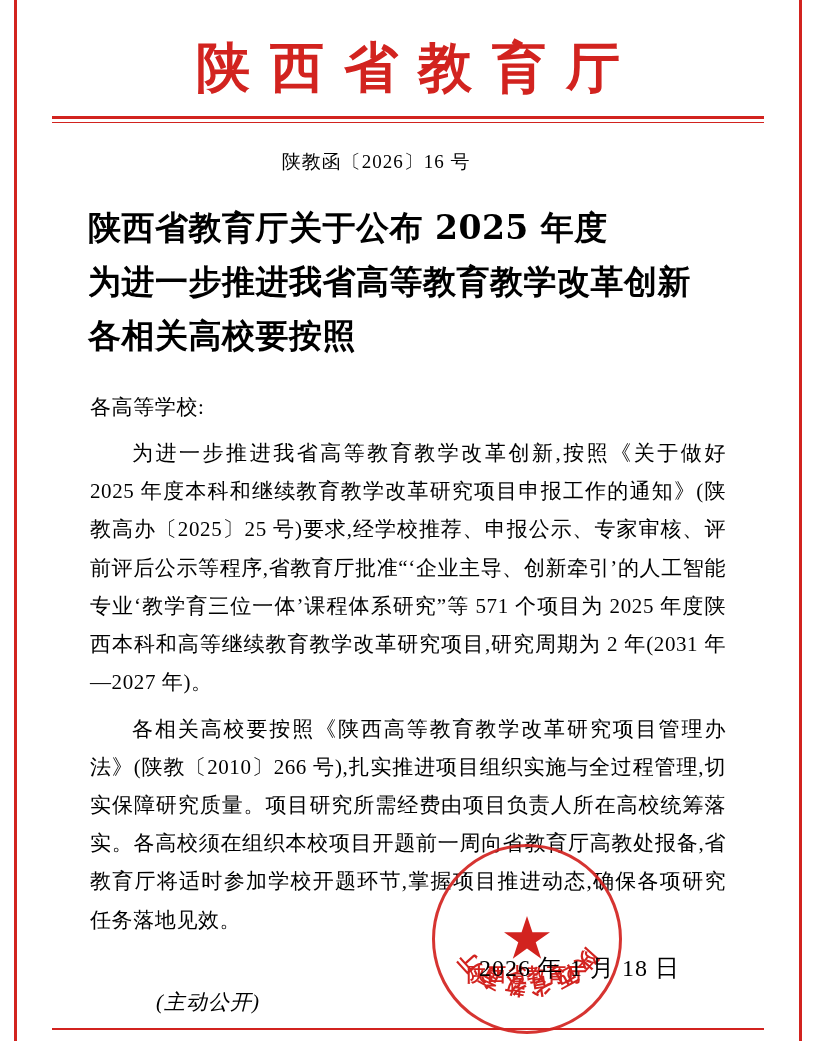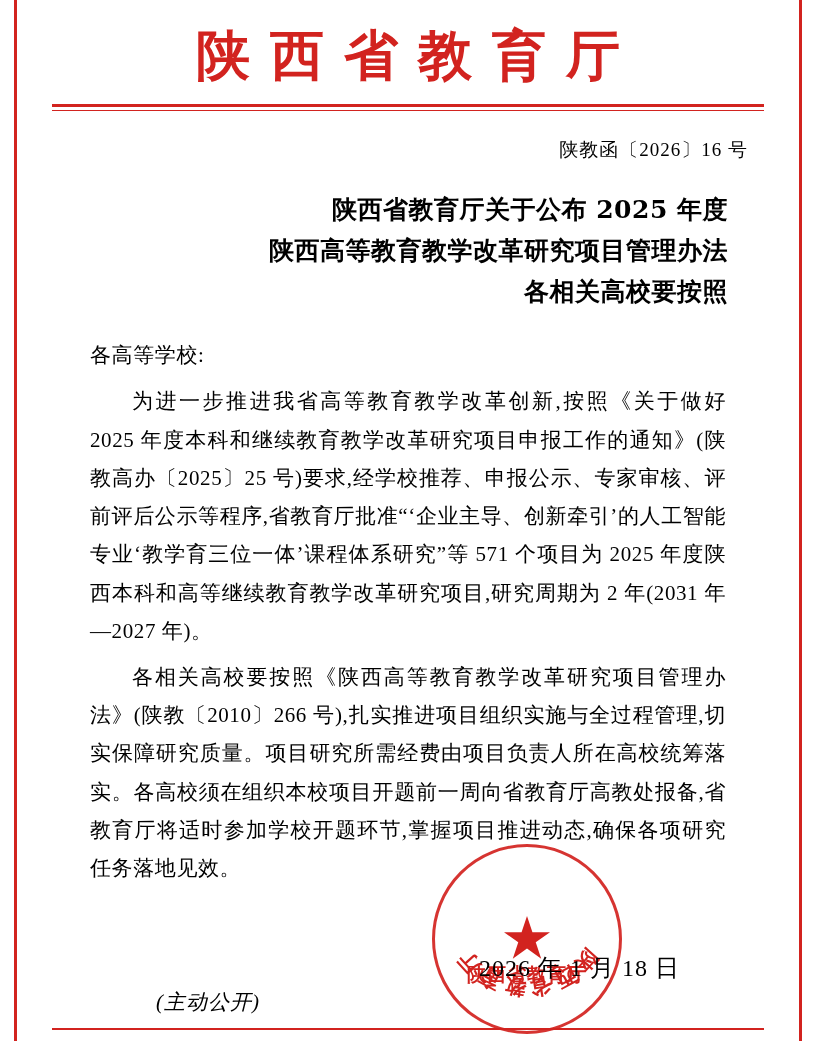--- a/index.html
+++ b/index.html
@@ -14,21 +14,21 @@
     color: #000000;
     position: relative;
     overflow: hidden;
   }
 
   .page {
     position: relative;
     width: 816px;
     height: 1041px;
     box-sizing: border-box;
-    padding: 4px;
+    padding: 16px;
   }
 
   
   .side-rule {
     position: absolute;
     top: 0;
     bottom: 0;
     width: 3px;
     background: #d2231f;
   }
@@ -58,33 +58,33 @@
     background: #d2231f;
   }
   .masthead-rule.thin {
     margin-top: 3px;
     height: 1px;
   }
 
   
   .doc-number {
     margin: 26px 64px 0 0;
-    text-align: right;
+    text-align: center;
     font-size: 19px;
     letter-spacing: 1px;
   }
 
   
   .doc-title {
     margin: 26px auto 0 auto;
     width: 640px;
-    text-align: right;
-    font-family: "DejaVu Serif", "Liberation Serif", serif;
-    font-weight: bold;
-    font-size: 25px;
+    text-align: left;
+    font-family: "DejaVu Serif", "Liberation Serif", serif;
+    font-weight: bold;
+    font-size: 33px;
     line-height: 1.65;
     letter-spacing: 0.5px;
   }
   .doc-title div { white-space: nowrap; }
 
   
   .body-text {
     margin: 24px auto 0 auto;
     width: 636px;
     font-size: 21px;
@@ -200,21 +200,21 @@
   <div class="masthead">
     <div class="masthead-title">陕西省教育厅</div>
   </div>
   <div class="masthead-rule"></div>
   <div class="masthead-rule thin"></div>
 
   <div class="doc-number">陕教函〔2026〕16 号</div>
 
   <div class="doc-title">
     <div>陕西省教育厅关于公布 2025 年度</div>
-    <div>陕西高等教育教学改革研究项目管理办法</div>
+    <div>为进一步推进我省高等教育教学改革创新</div>
     <div>各相关高校要按照</div>
   </div>
 
   <div class="body-text">
     <p>各高等学校:</p>
     <p class="indent">为进一步推进我省高等教育教学改革创新,按照《关于做好 2025 年度本科和继续教育教学改革研究项目申报工作的通知》(陕教高办〔2025〕25 号)要求,经学校推荐、申报公示、专家审核、评前评后公示等程序,省教育厅批准“‘企业主导、创新牵引’的人工智能专业‘教学育三位一体’课程体系研究”等 571 个项目为 2025 年度陕西本科和高等继续教育教学改革研究项目,研究周期为 2 年(2031 年—2027 年)。</p>
     <p class="indent">各相关高校要按照《陕西高等教育教学改革研究项目管理办法》(陕教〔2010〕266 号),扎实推进项目组织实施与全过程管理,切实保障研究质量。项目研究所需经费由项目负责人所在高校统筹落实。各高校须在组织本校项目开题前一周向省教育厅高教处报备,省教育厅将适时参加学校开题环节,掌握项目推进动态,确保各项研究任务落地见效。</p>
   </div>
 
 

